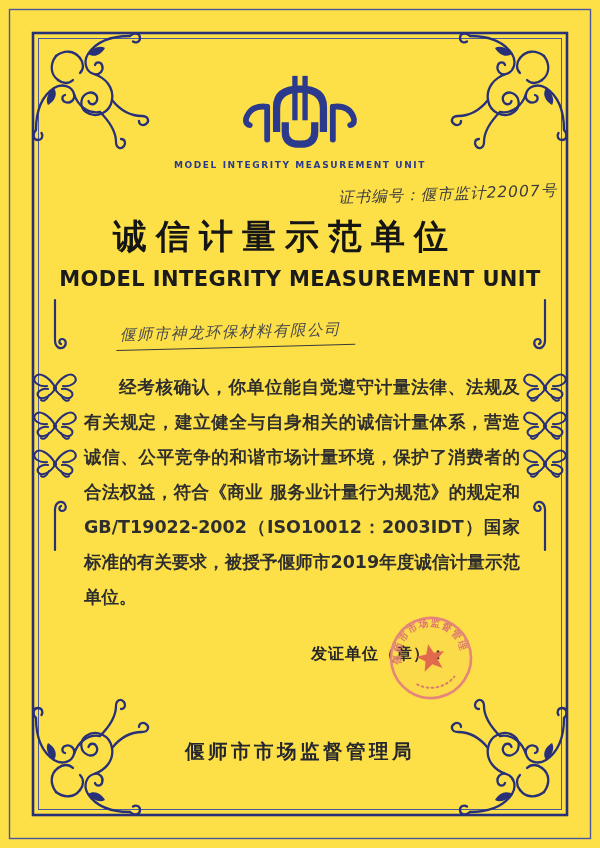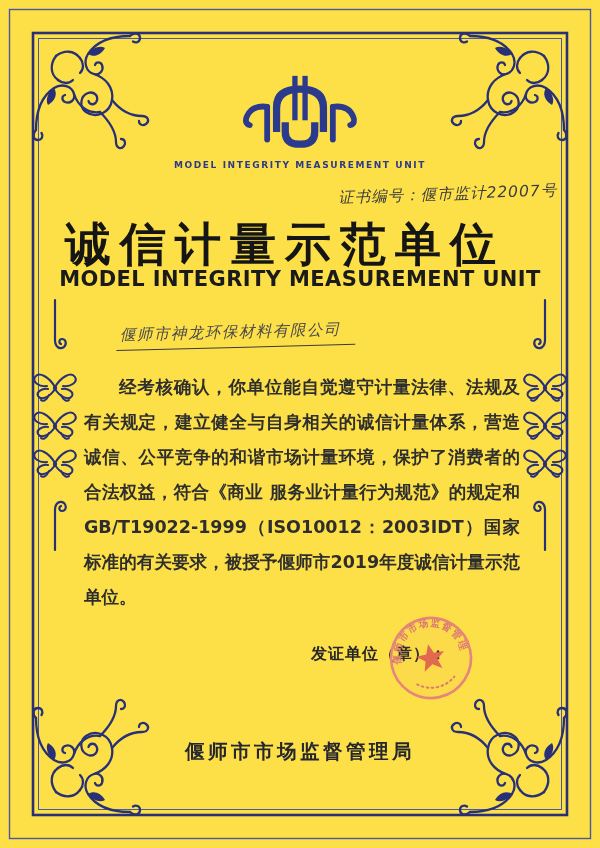--- a/index.html
+++ b/index.html
@@ -18,21 +18,21 @@
     font-size:9px;font-weight:bold;letter-spacing:1.6px;color:#2b3a8c;
   }
   .certno{
     position:absolute;left:338px;top:184px;width:220px;
     font-size:15.5px;color:#3c3c40;transform:rotate(-2deg);
     letter-spacing:1px;font-style:italic;white-space:nowrap;
   }
   .title-zh{
     position:absolute;left:0;top:214px;width:561px;text-align:center;
     font-family:"DejaVu Serif","Liberation Serif",serif;
-    font-size:46px;font-weight:bold;color:#151515;letter-spacing:9px;
+    font-size:34px;font-weight:bold;color:#151515;letter-spacing:9px;
     text-indent:9px;white-space:nowrap;
   }
   .title-en{
     position:absolute;left:0;top:267px;width:600px;text-align:center;
     font-size:21px;font-weight:bold;color:#1b1b1b;letter-spacing:0.4px;
     white-space:nowrap;
   }
   .awardee{
     position:absolute;left:116px;top:322px;
     font-size:15.5px;color:#4a4a4e;transform:rotate(-1.5deg);
@@ -134,21 +134,21 @@
   </div>
   <div class="logo-caption">MODEL INTEGRITY MEASUREMENT UNIT</div>
 
   <div class="certno"><span>证书编号：</span><span>偃市监计22007号</span></div>
 
   <div class="title-zh">诚信计量示范单位</div>
   <div class="title-en">MODEL INTEGRITY MEASUREMENT UNIT</div>
 
   <div class="awardee">偃师市神龙环保材料有限公司</div>
 
-  <div class="body-text">经考核确认，你单位能自觉遵守计量法律、法规及有关规定，建立健全与自身相关的诚信计量体系，营造诚信、公平竞争的和谐市场计量环境，保护了消费者的合法权益，符合《商业 服务业计量行为规范》的规定和GB/T19022-1999（ISO10012：2003IDT）国家标准的有关要求，被授予偃师市2019年度诚信计量示范单位。</div>
+  <div class="body-text">经考核确认，你单位能自觉遵守计量法律、法规及有关规定，建立健全与自身相关的诚信计量体系，营造诚信、公平竞争的和谐市场计量环境，保护了消费者的合法权益，符合《商业 服务业计量行为规范》的规定和GB/T19022-2002（ISO10012：2003IDT）国家标准的有关要求，被授予偃师市2019年度诚信计量示范单位。</div>
 
   <div class="issuer-label">发证单位（章）：</div>
 
   <div class="seal">
     <svg width="96" height="96" viewBox="0 0 96 96">
       <g transform="translate(48,48) rotate(-12)">
         <circle r="40" fill="rgba(235,140,130,0.05)" stroke="#e5857b" stroke-width="2.6"></circle>
         <path d="M0,-14 L3.9,-4.5 L14.2,-4.2 L6.1,2.3 L9.1,12.2 L0,6.5 L-9.1,12.2 L-6.1,2.3 L-14.2,-4.2 L-3.9,-4.5 Z" fill="#dd594e" opacity="0.88"></path>
         <path id="sealArc" d="M-30,4 A30.5,30.5 0 1 1 30,4" fill="none"></path>
         <text font-size="9.5" fill="#dc7a70" letter-spacing="1.5" font-family="DejaVu Sans, sans-serif" font-weight="bold">

